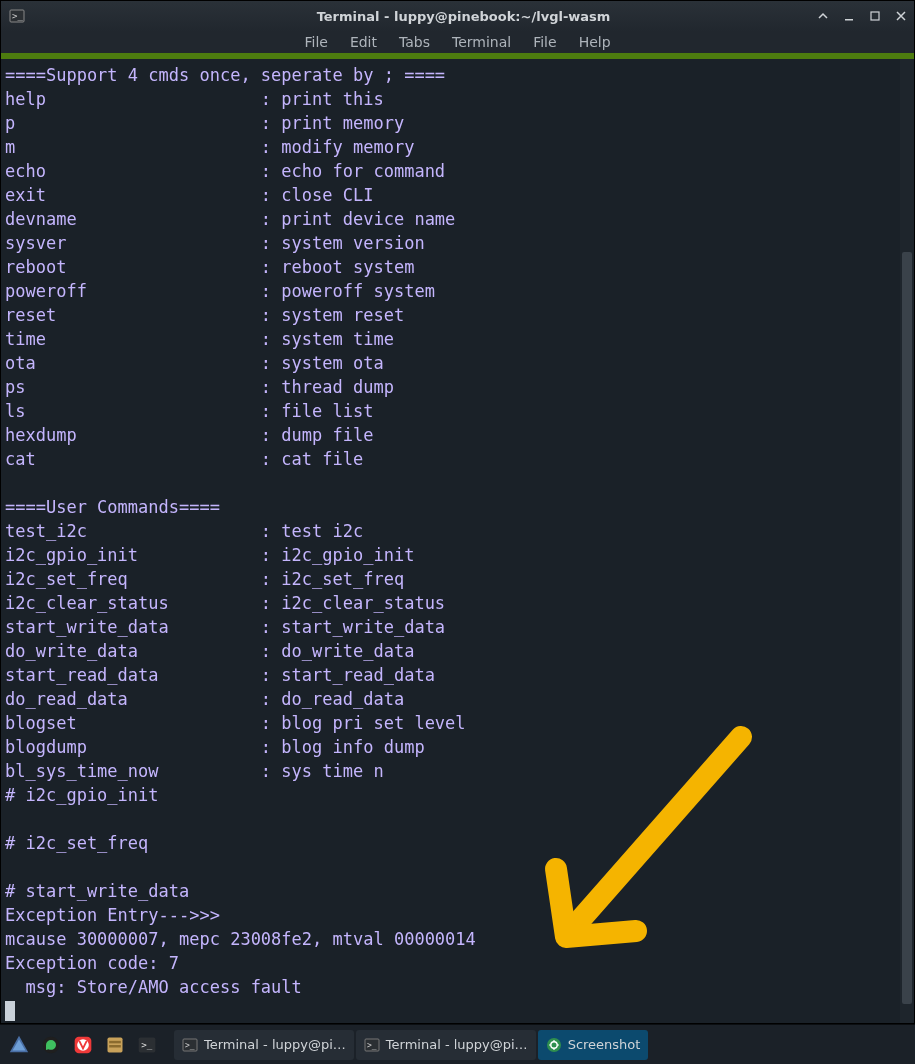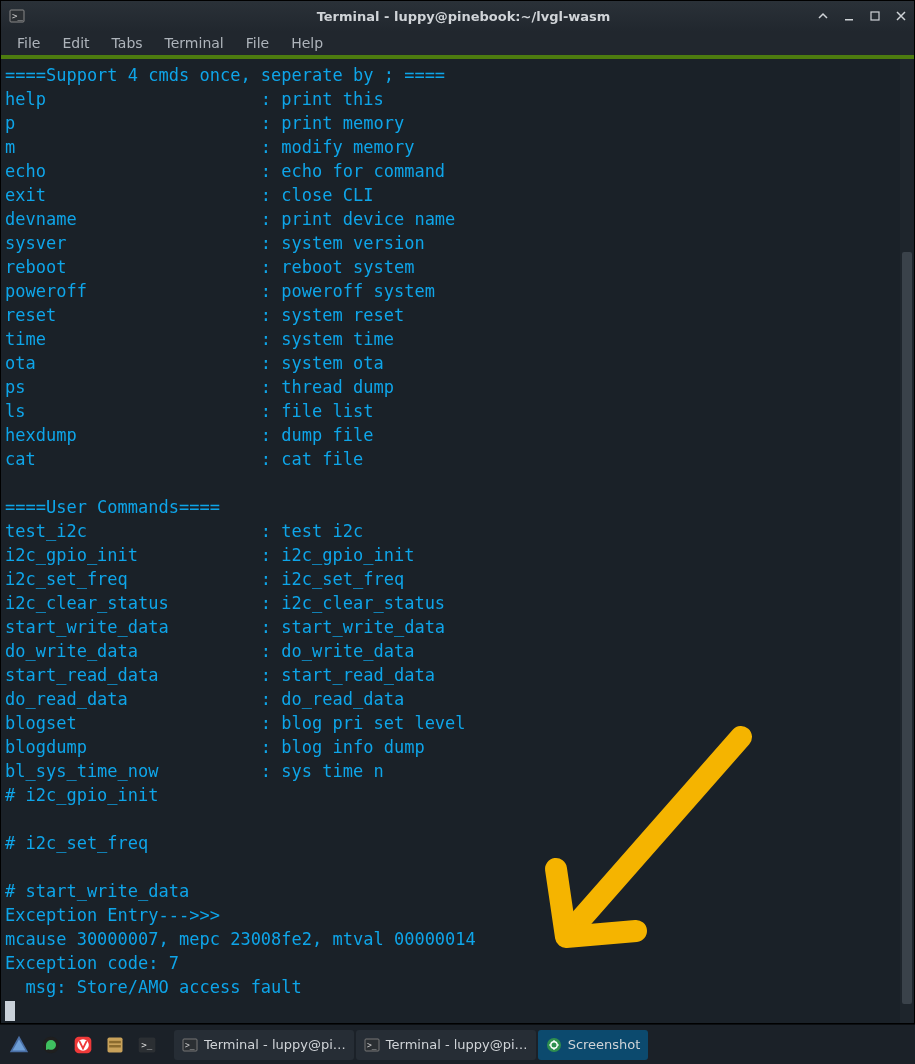--- a/index.html
+++ b/index.html
@@ -54,42 +54,43 @@
     cursor: pointer;
   }
   .titlebar .ctrl svg { width: 12px; height: 12px; }
   .menubar {
     height: 28px;
     background: #21272e;
     display: flex;
     align-items: center;
     padding: 0 6px;
     gap: 2px;
-    border-bottom: 4px solid #4d7c0f;
+    border-bottom: 6px solid #4d7c0f;
+    justify-content: center;
   }
   .menubar .mitem {
     color: #aeb4bb;
     font-size: 14px;
     padding: 4px 10px;
     cursor: pointer;
   }
   .terminal-area {
     flex: 1;
     position: relative;
     background: #1a2128;
     overflow: hidden;
   }
   .terminal {
     position: absolute;
     top: 0; left: 0; right: 14px; bottom: 0;
     padding: 4px 4px;
     font-family: "DejaVu Sans Mono", "Liberation Mono", monospace;
     font-size: 17px;
     line-height: 24px;
-    color: #0ea5e9;
+    color: #c4b5fd;
     white-space: pre;
   }
   .scrollbar {
     position: absolute;
     top: 0; right: 0; bottom: 0;
     width: 14px;
     background: #1e252c;
   }
   .scrollbar .thumb {
     position: absolute;

